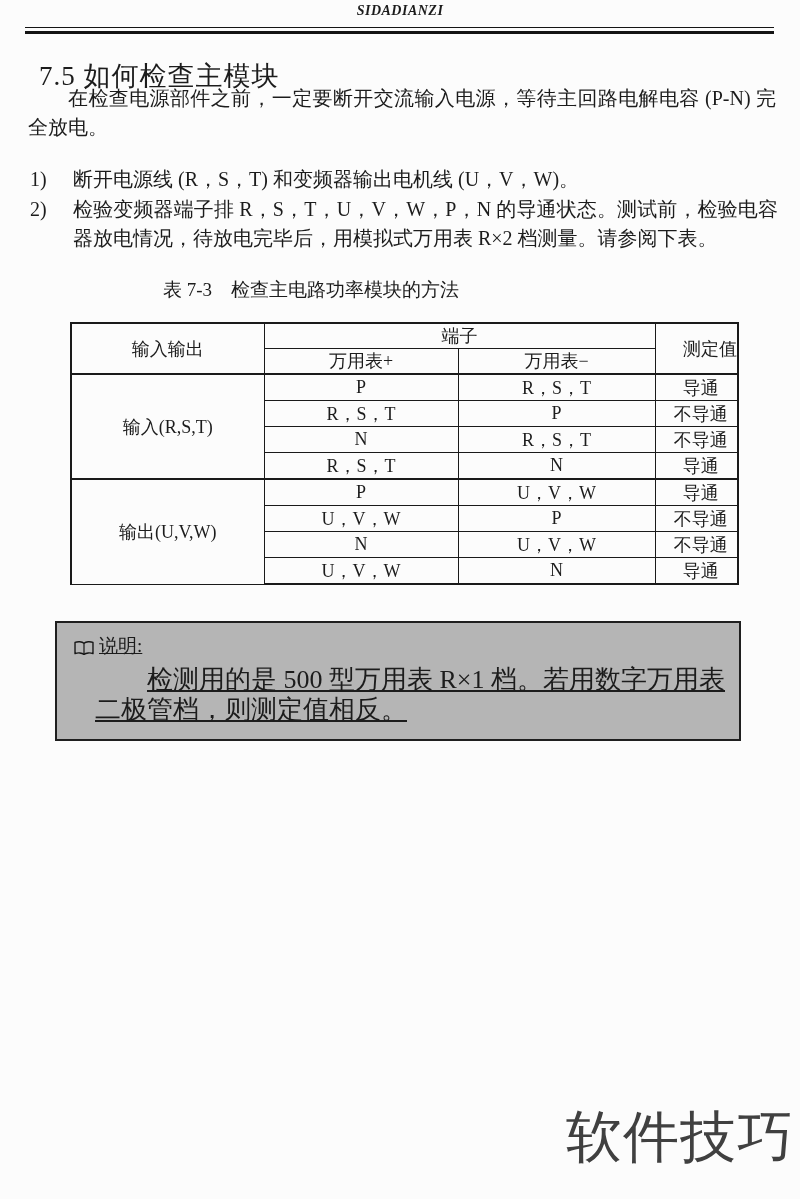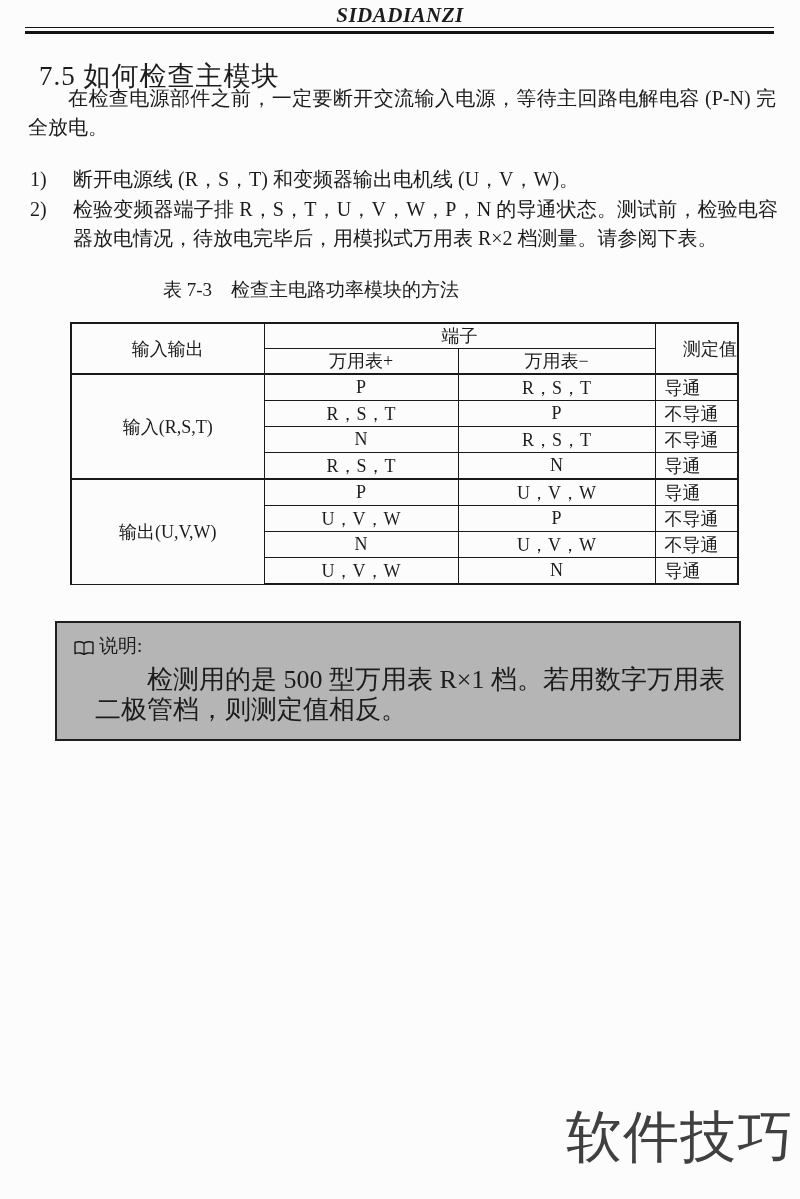--- a/index.html
+++ b/index.html
@@ -13,21 +13,21 @@
     color: #1c1c1c;
     overflow: hidden;
   }
   
   .hdr-text {
     position: absolute;
     top: 3px; left: 0; right: 0;
     text-align: center;
     font-style: italic;
     font-weight: 600;
-    font-size: 21px;
+    font-size: 14px;
     letter-spacing: 0.5px;
   }
   .rule-thin  { position: absolute; top: 27px; left: 25px; right: 26px; height: 1px; background: #141414; }
   .rule-thick { position: absolute; top: 31px; left: 25px; right: 26px; height: 3px; background: #141414; }
 
   
   .section-title {
     position: absolute;
     top: 40px; left: 27px;
     font-size: 27px;
@@ -80,38 +80,39 @@
   }
   .doc-table td {
     border: 1px solid #1a1a1a;
     text-align: center;
     padding: 0;
     height: 25px;
     overflow: hidden;
   }
   .doc-table .hrow1 td { height: 23px; }
   .doc-table .hrow2 td { height: 22px; }
-  .doc-table td.result { text-align: left; padding-left: 9px; }
+  .doc-table td.result { text-align: center; padding-left: 9px; }
   .doc-table .outer-l { border-left: 2px solid #1a1a1a; }
   .doc-table .outer-r { border-right: 2px solid #1a1a1a; text-align: right; }
   .doc-table .hrow1 td { border-top: 2px solid #1a1a1a; }
   .doc-table .hrow2 td { border-bottom: 2px solid #1a1a1a; }
   .doc-table td[rowspan="2"] { border-bottom: 2px solid #1a1a1a; }
   .doc-table .grp-start td { border-top: 2px solid #1a1a1a; }
   .doc-table .last-row td { border-bottom: 2px solid #1a1a1a; }
 
   
   .note-box {
     position: absolute;
     top: 621px; left: 55px;
     width: 686px;
     background: #b5b5b5;
     border: 2px solid #1f1f1f;
     box-sizing: border-box;
     padding: 10px 14px 14px 16px;
+    text-decoration: underline;
   }
   .note-head { display: flex; align-items: center; gap: 4px; font-size: 19px; line-height: 26px; }
   .note-icon { display: inline-block; width: 22px; height: 17px; }
   .note-body {
     margin: 6px 0 0 22px;
     font-size: 26px;
     line-height: 30px;
     text-indent: 2em;
     text-align: justify;
   }

